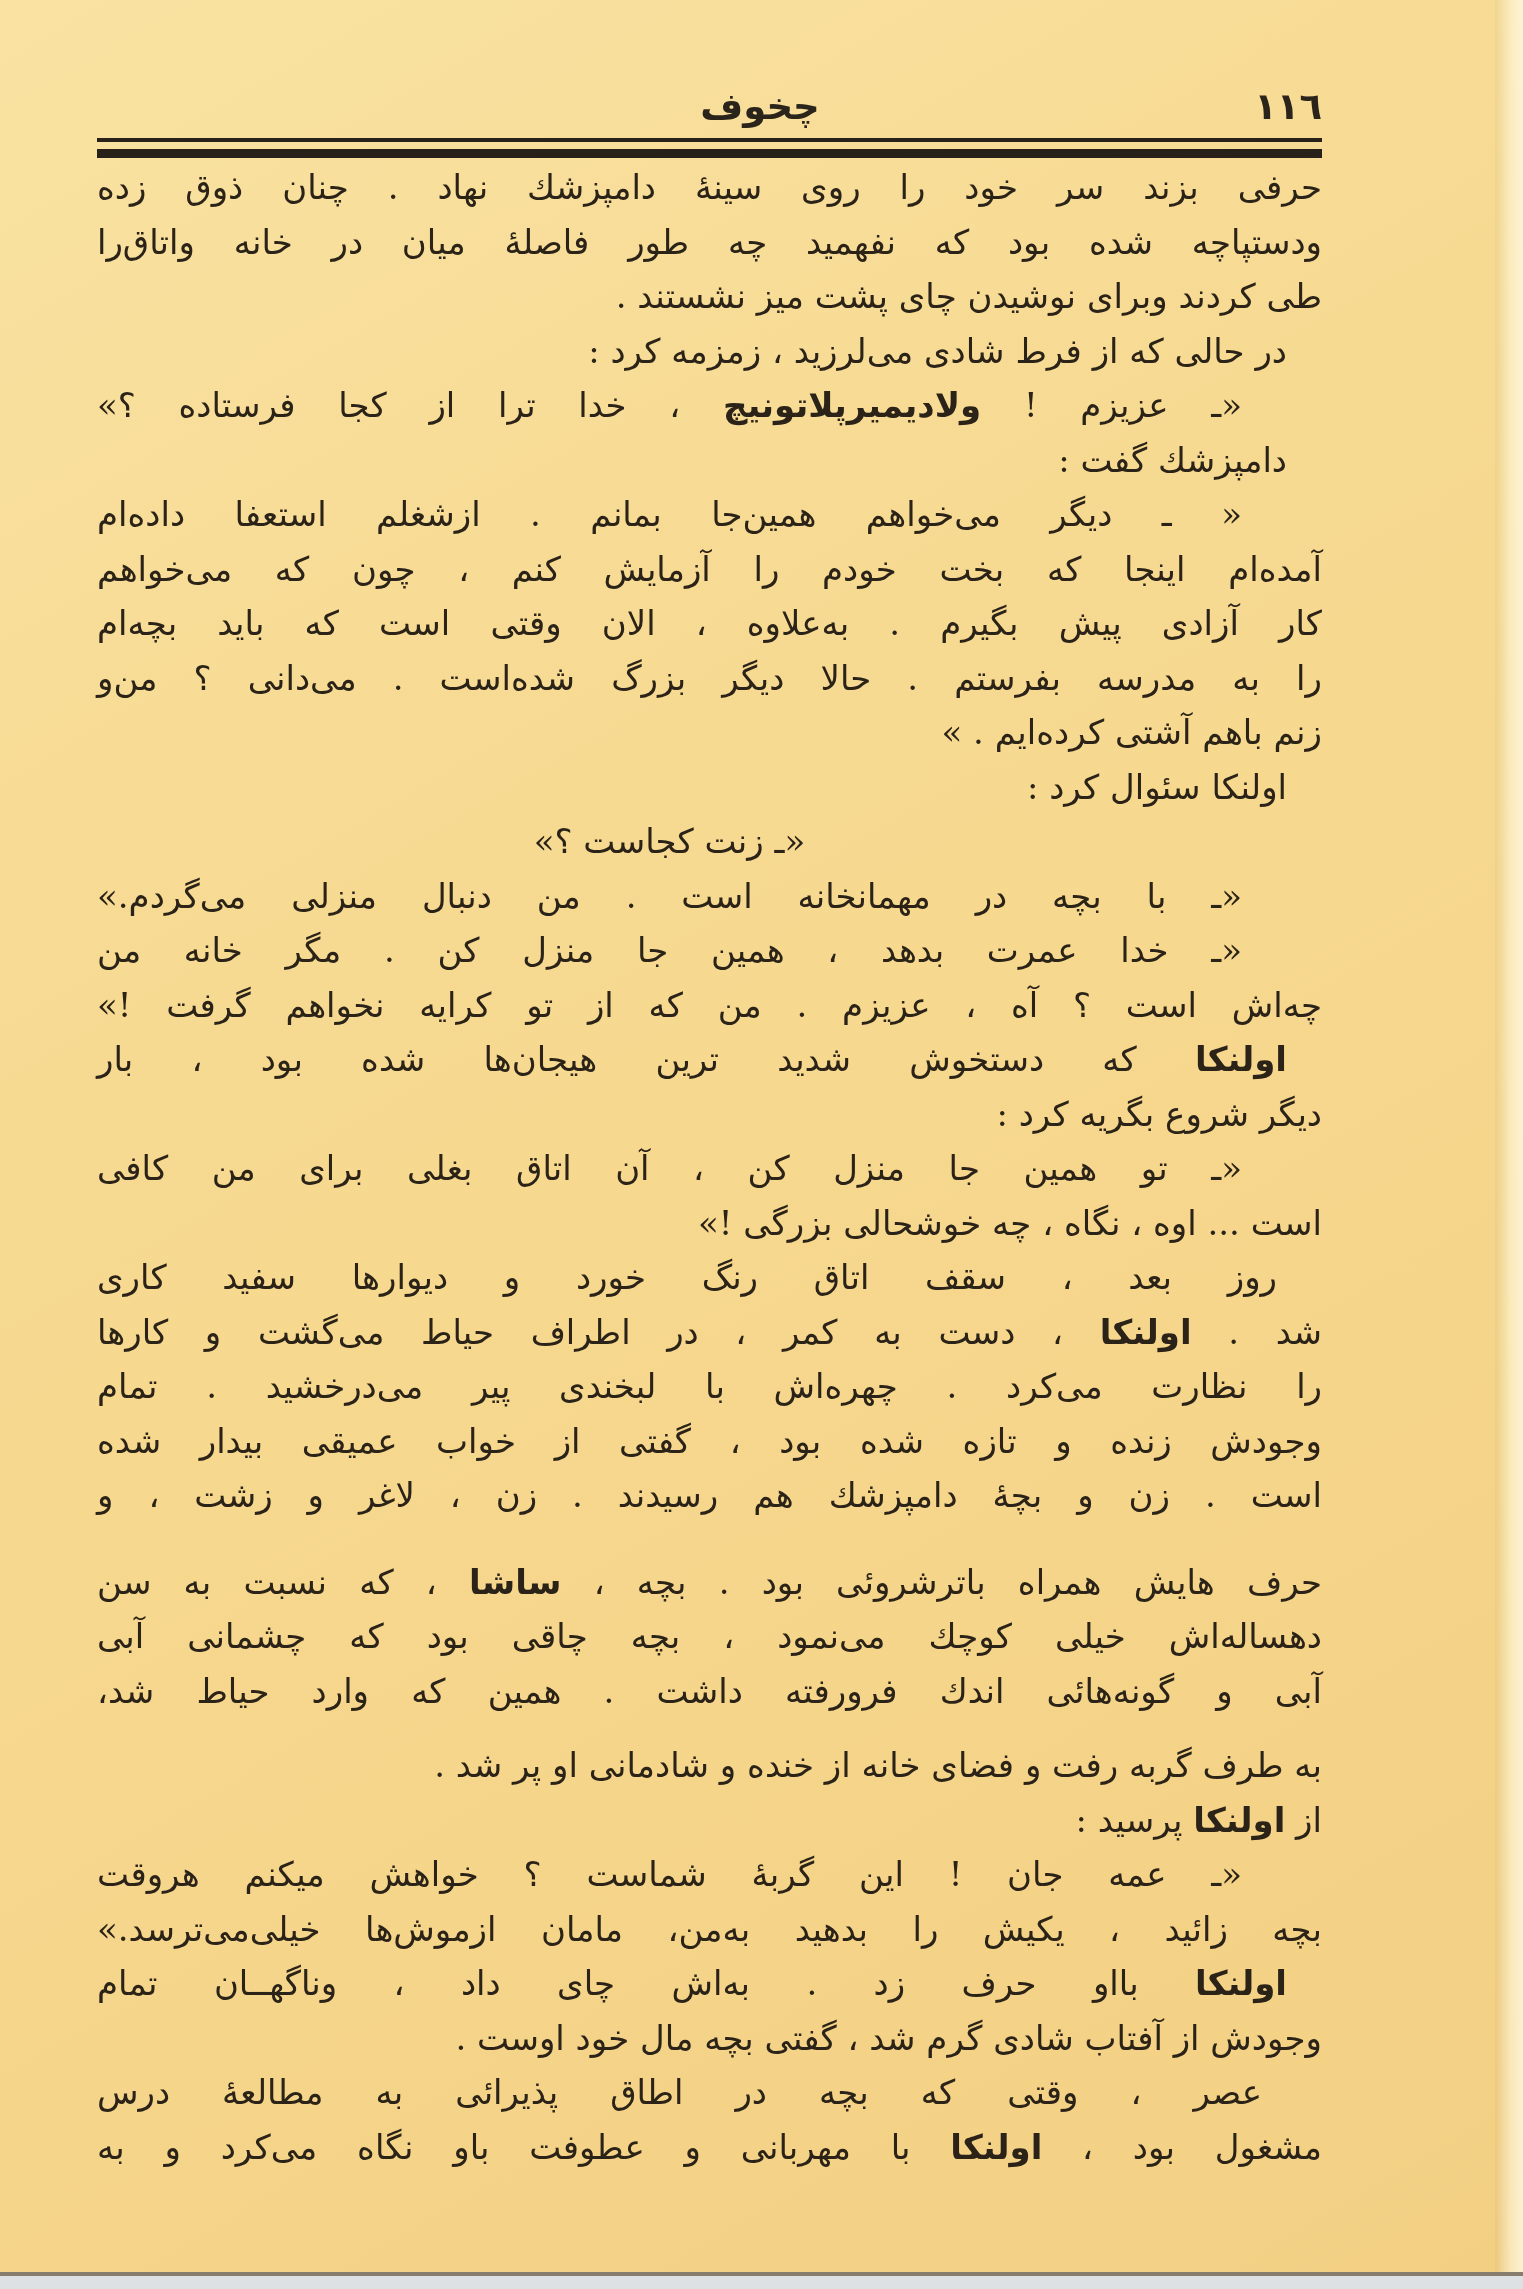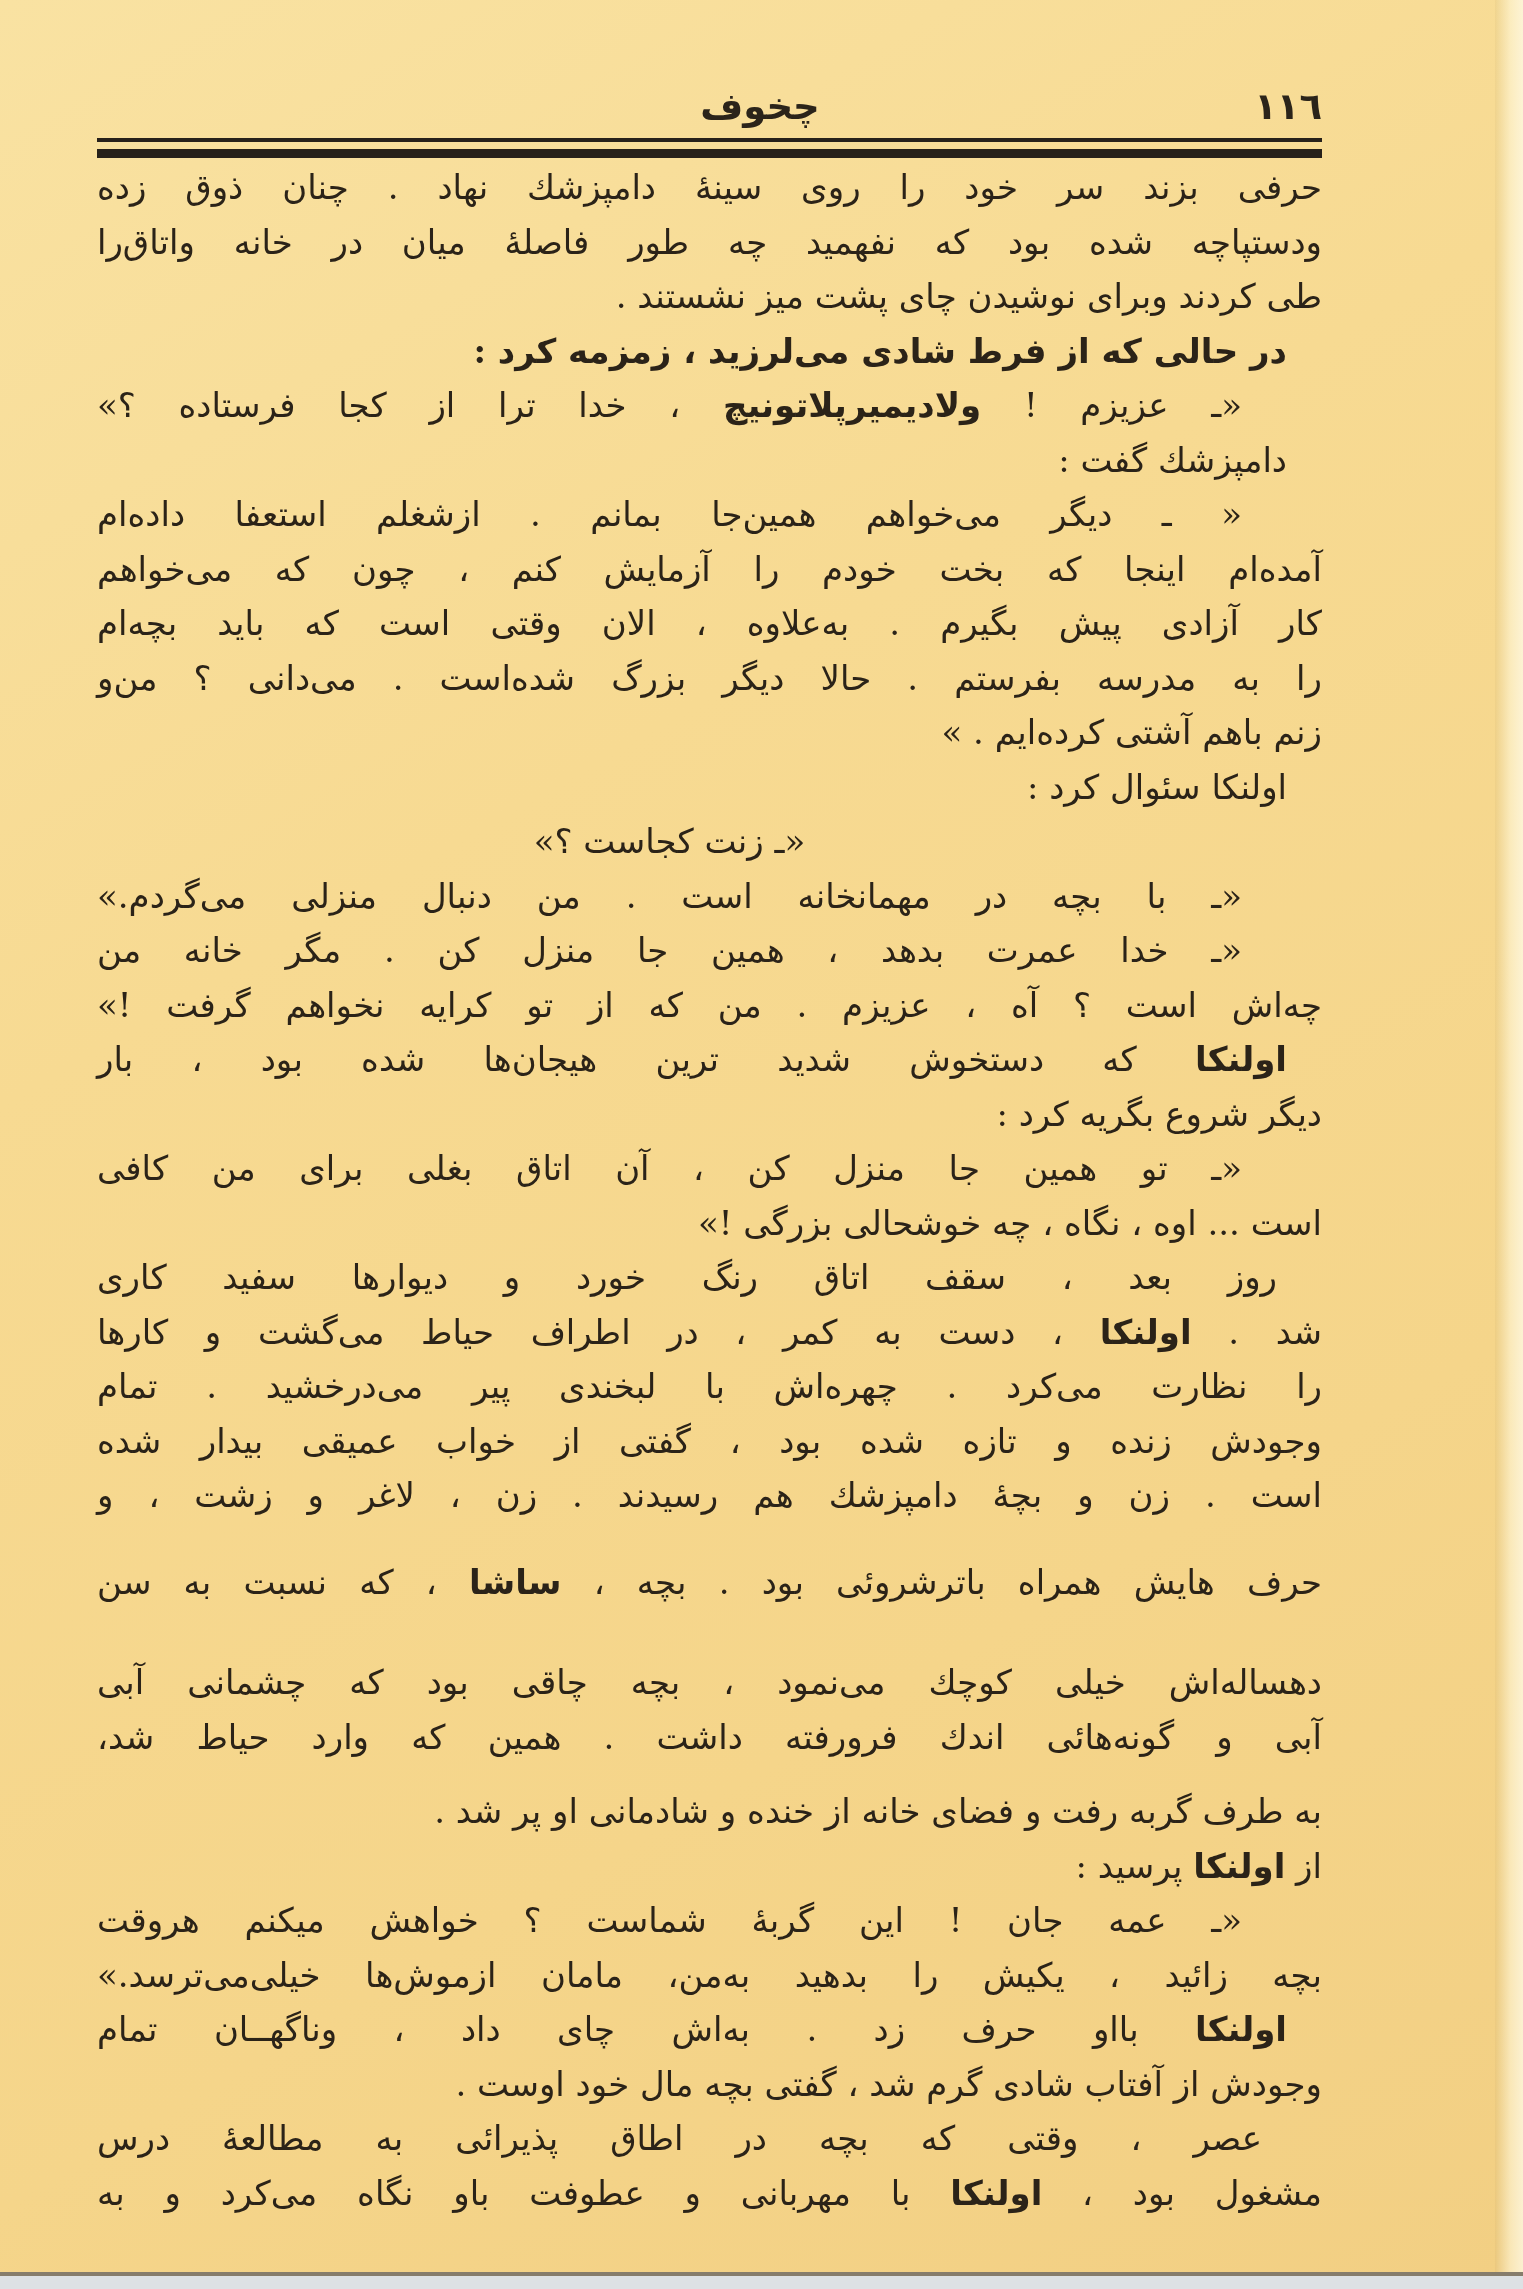--- a/index.html
+++ b/index.html
@@ -50,21 +50,21 @@
 <body>
 
 <div class="page">
   <div class="page-number">١١٦</div>
   <div class="header-title">چخوف</div>
   <div class="double-rule"></div>
   <div class="body-text">
       <div class="line justify" style="padding-right: 0px;"><span class="">حرفی بزند سر خود را روی سینهٔ دامپزشك نهاد . چنان ذوق زده</span></div>
       <div class="line justify" style="padding-right: 0px;"><span class="">ودستپاچه شده بود که نفهمید چه طور فاصلهٔ میان در خانه واتاق‌را</span></div>
       <div class="line start" style="padding-right: 0px;"><span class="">طی کردند وبرای نوشیدن چای پشت میز نشستند .</span></div>
-      <div class="line start" style="padding-right: 35px; font-weight: bold;"><span class="">در حالی که از فرط شادی می‌لرزید ، زمزمه کرد :</span></div>
+      <div class="line start" style="padding-right: 35px;"><span class="">در حالی که از فرط شادی می‌لرزید ، زمزمه کرد :</span></div>
       <div class="line justify" style="padding-right: 80px;"><span class="">«ـ عزیزم ! </span><span class="bold">ولادیمیرپلاتونیچ</span><span class=""> ، خدا ترا از کجا فرستاده ؟»</span></div>
       <div class="line start" style="padding-right: 35px;"><span class="">دامپزشك گفت :</span></div>
       <div class="line justify" style="padding-right: 80px;"><span class="">« ـ دیگر می‌خواهم همین‌جا بمانم . ازشغلم استعفا داده‌ام</span></div>
       <div class="line justify" style="padding-right: 0px;"><span class="">آمده‌ام اینجا که بخت خودم را آزمایش کنم ، چون که می‌خواهم</span></div>
       <div class="line justify" style="padding-right: 0px;"><span class="">کار آزادی پیش بگیرم . به‌علاوه ، الان وقتی است که باید بچه‌ام</span></div>
       <div class="line justify" style="padding-right: 0px;"><span class="">را به مدرسه بفرستم . حالا دیگر بزرگ شده‌است . می‌دانی ؟ من‌و</span></div>
       <div class="line start" style="padding-right: 0px;"><span class="">زنم باهم آشتی کرده‌ایم . »</span></div>
       <div class="line start" style="padding-right: 35px;"><span class="">اولنکا سئوال کرد :</span></div>
       <div class="line start" style="padding-right: 80px; text-align: center;"><span class="">«ـ زنت کجاست ؟»</span></div>
       <div class="line justify" style="padding-right: 80px;"><span class="">«ـ با بچه در مهمانخانه است . من دنبال منزلی می‌گردم.»</span></div>
@@ -73,21 +73,21 @@
       <div class="line justify" style="padding-right: 35px;"><span class="bold">اولنکا</span><span class=""> که دستخوش شدید ترین هیجان‌ها شده بود ، بار</span></div>
       <div class="line start" style="padding-right: 0px;"><span class="">دیگر شروع بگریه کرد :</span></div>
       <div class="line justify" style="padding-right: 80px;"><span class="">«ـ تو همین جا منزل کن ، آن اتاق بغلی برای من کافی</span></div>
       <div class="line start" style="padding-right: 0px;"><span class="">است ... اوه ، نگاه ، چه خوشحالی بزرگی !»</span></div>
       <div class="line justify" style="padding-right: 45px;"><span class="">روز بعد ، سقف اتاق رنگ خورد و دیوارها سفید کاری</span></div>
       <div class="line justify" style="padding-right: 0px;"><span class="">شد . </span><span class="bold">اولنکا</span><span class=""> ، دست به کمر ، در اطراف حیاط می‌گشت و کارها</span></div>
       <div class="line justify" style="padding-right: 0px;"><span class="">را نظارت می‌کرد . چهره‌اش با لبخندی پیر می‌درخشید . تمام</span></div>
       <div class="line justify" style="padding-right: 0px;"><span class="">وجودش زنده و تازه شده بود ، گفتی از خواب عمیقی بیدار شده</span></div>
       <div class="line justify" style="padding-right: 0px;"><span class="">است . زن و بچهٔ دامپزشك هم رسیدند . زن ، لاغر و زشت ، و</span></div>
       <div class="line justify" style="padding-right: 0px; margin-top: 32px;"><span class="">حرف هایش همراه باترشروئی بود . بچه ، </span><span class="bold">ساشا</span><span class=""> ، که نسبت به سن</span></div>
-      <div class="line justify" style="padding-right: 0px; margin-top: 46px;"><span class="">دهساله‌اش خیلی کوچك می‌نمود ، بچه چاقی بود که چشمانی آبی</span></div>
+      <div class="line justify" style="padding-right: 0px;"><span class="">دهساله‌اش خیلی کوچك می‌نمود ، بچه چاقی بود که چشمانی آبی</span></div>
       <div class="line justify" style="padding-right: 0px;"><span class="">آبی و گونه‌هائی اندك فرورفته داشت . همین که وارد حیاط شد،</span></div>
       <div class="line start" style="padding-right: 0px; margin-top: 20px;"><span class="">به طرف گربه رفت و فضای خانه از خنده و شادمانی او پر شد .</span></div>
       <div class="line start" style="padding-right: 0px;"><span class="">از </span><span class="bold">اولنکا</span><span class=""> پرسید :</span></div>
       <div class="line justify" style="padding-right: 80px;"><span class="">«ـ عمه جان ! این گربهٔ شماست ؟ خواهش میکنم هروقت</span></div>
       <div class="line justify" style="padding-right: 0px;"><span class="">بچه زائید ، یکیش را بدهید به‌من، مامان ازموش‌ها خیلی‌می‌ترسد.»</span></div>
       <div class="line justify" style="padding-right: 35px;"><span class="bold">اولنکا</span><span class=""> بااو حرف زد . به‌اش چای داد ، وناگهــان تمام</span></div>
       <div class="line start" style="padding-right: 0px;"><span class="">وجودش از آفتاب شادی گرم شد ، گفتی بچه مال خود اوست .</span></div>
       <div class="line justify" style="padding-right: 60px;"><span class="">عصر ، وقتی که بچه در اطاق پذیرائی به مطالعهٔ درس</span></div>
       <div class="line justify" style="padding-right: 0px;"><span class="">مشغول بود ، </span><span class="bold">اولنکا</span><span class=""> با مهربانی و عطوفت باو نگاه می‌کرد و به</span></div>
     </div>

